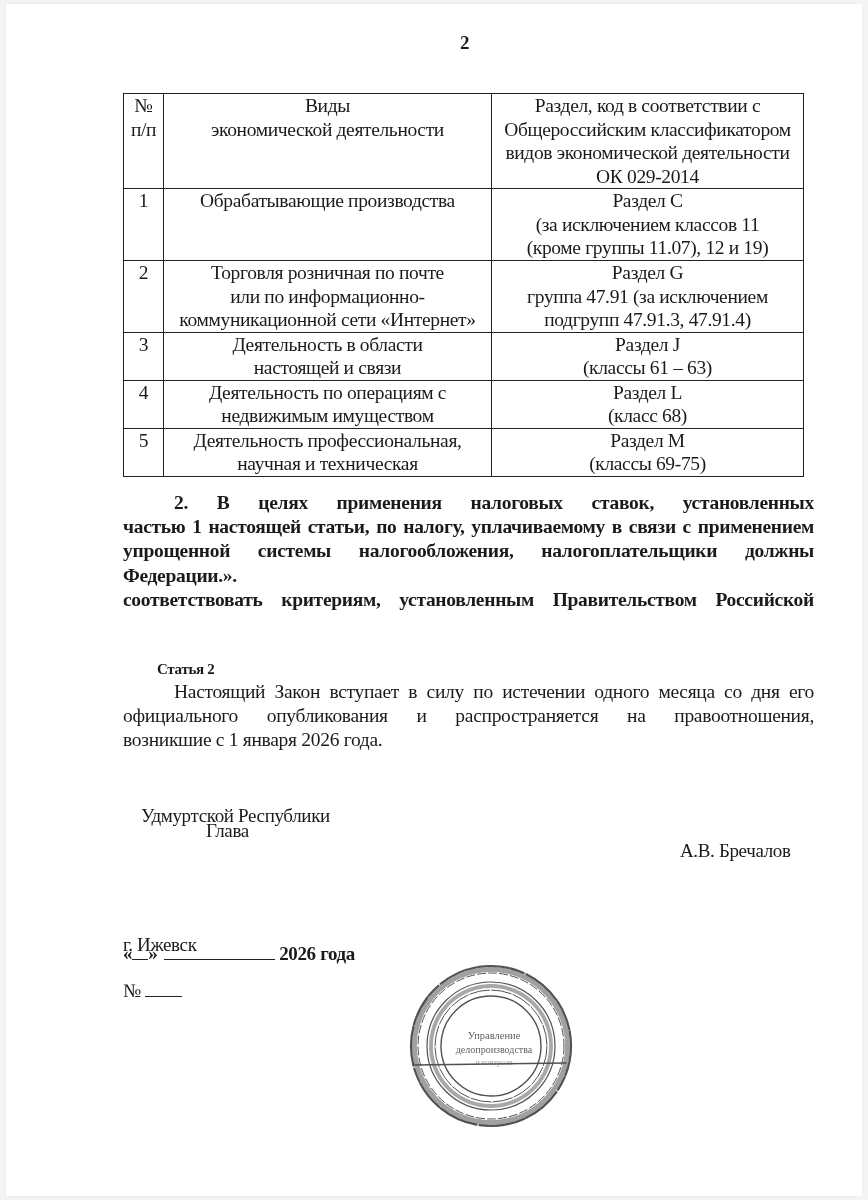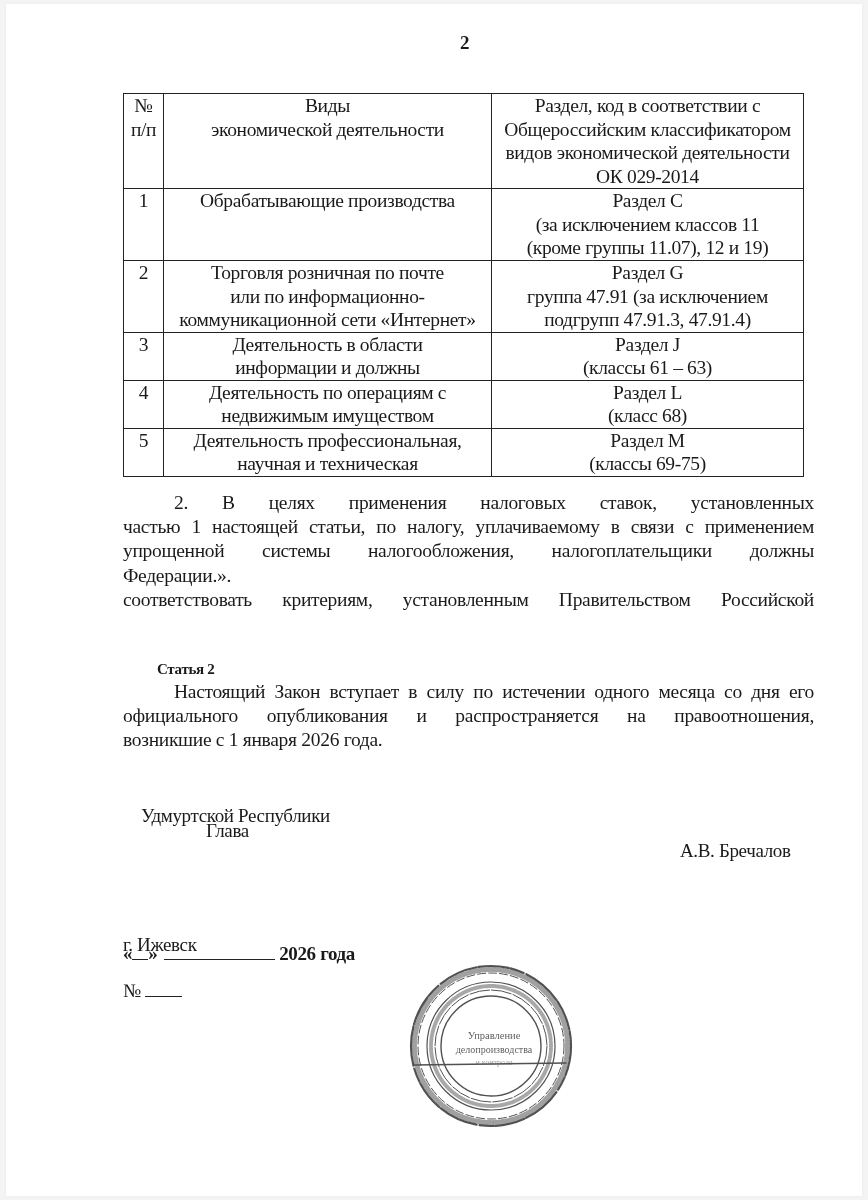--- a/index.html
+++ b/index.html
@@ -174,21 +174,21 @@
         <span class="cell-line">группа 47.91 (за исключением</span>
         <span class="cell-line">подгрупп 47.91.3, 47.91.4)</span>
       </td>
     </tr>
     <tr class="r3">
       <td>
             <span class="cell-line">3</span>
           </td>
       <td>
         <span class="cell-line">Деятельность в области</span>
-        <span class="cell-line">информации и должны</span>
+        <span class="cell-line">настоящей и связи</span>
       </td>
       <td>
         <span class="cell-line">Раздел J</span>
         <span class="cell-line">(классы 61 – 63)</span>
       </td>
     </tr>
     <tr class="r4">
       <td>
             <span class="cell-line">4</span>
           </td>
@@ -210,21 +210,21 @@
         <span class="cell-line">научная и техническая</span>
       </td>
       <td>
         <span class="cell-line">Раздел M</span>
         <span class="cell-line">(классы 69-75)</span>
       </td>
     </tr>
   </tbody>
     </table>
 
-  <div class="abs para" style="top:487px;">
+  <div class="abs para" style="top:487px;font-weight:bold;">
     <span class="line indent">2. В целях применения налоговых ставок, установленных</span>
     <span class="line">частью 1 настоящей статьи, по налогу, уплачиваемому в связи с применением</span>
     <span class="line">упрощенной системы налогообложения, налогоплательщики должны</span>
     <span class="line last">Федерации.».</span>
     <span class="line">соответствовать критериям, установленным Правительством Российской</span>
   </div>
 
   <div class="abs article-title">Статья 2</div>
 
   <div class="abs para" style="top:676px;">

